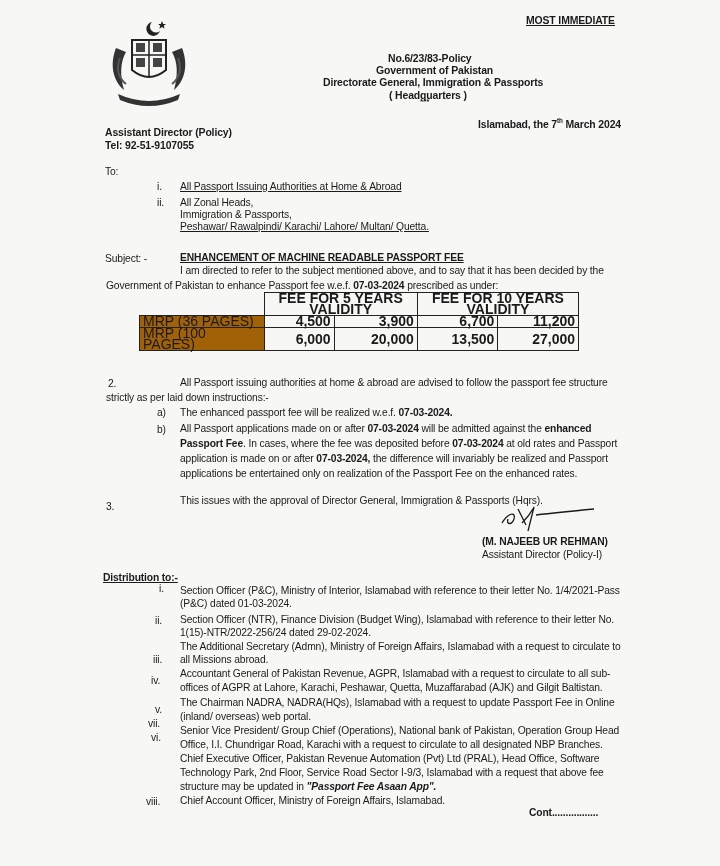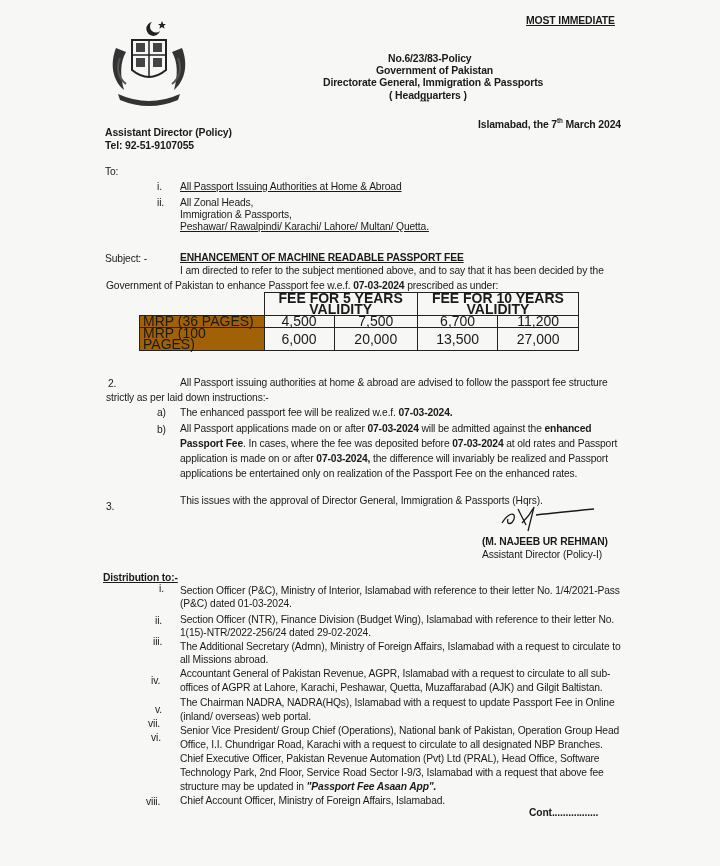--- a/index.html
+++ b/index.html
@@ -5,21 +5,21 @@
   html, body { margin:0; padding:0; }
   body { width:720px; height:866px; background:#e9ebe8; overflow:hidden; font-family:"Liberation Sans", sans-serif; color:#1a1a1a; }
   .page { position:absolute; left:0; top:0; width:720px; height:866px; background:#f7f8f6; }
   .abs { position:absolute; white-space:nowrap; }
   .b { font-weight:bold; }
   .u { text-decoration:underline; }
   .t { font-size:11.2px; letter-spacing:-0.15px; transform:scaleX(0.92); transform-origin:left top; }
   .th { font-size:11.6px; letter-spacing:-0.15px; transform:scaleX(0.9); transform-origin:left top; }
   table.fee { position:absolute; left:139px; top:292px; width:440px; border-collapse:collapse; font-size:14px; }
   table.fee td { border:1px solid #222; padding:0 3px; height:11px; line-height:11px; }
-  table.fee td.num { text-align:center; }
+  table.fee td.num { text-align:right;font-weight:bold; }
   table.fee td.hdr { font-weight:bold; text-align:center; }
   table.fee td.rl { font-weight:normal; background:#a16207; }
   table.fee td.blank { border-left:none; border-top:none; }
   .emblem { position:absolute; left:108px; top:18px; width:82px; height:90px; }
 </style>
 </head>
 <body>
 
 <div class="page">
 
@@ -67,21 +67,21 @@
   <table class="fee">
     <tbody>
         <tr>
       <td class="blank" style="border:none;width:118px;"></td>
       <td class="hdr" colspan="2">FEE FOR 5 YEARS VALIDITY</td>
       <td class="hdr" colspan="2">FEE FOR 10 YEARS VALIDITY</td>
     </tr>
     <tr>
       <td class="rl">MRP (36 PAGES)</td>
       <td class="num">4,500</td>
-      <td class="num">7,500</td>
+      <td class="num">3,900</td>
       <td class="num">6,700</td>
       <td class="num">11,200</td>
     </tr>
     <tr>
       <td class="rl">MRP (100 PAGES)</td>
       <td class="num">6,000</td>
       <td class="num">20,000</td>
       <td class="num">13,500</td>
       <td class="num">27,000</td>
     </tr>
@@ -111,21 +111,21 @@
   <div class="abs t b u" style="left:103px;top:571px;">Distribution to:-</div>
 
   <div class="abs t" style="left:159px;top:582px;">i.</div>
   <div class="abs t" style="left:180px;top:584px;">Section Officer (P&amp;C), Ministry of Interior, Islamabad with reference to their letter No. 1/4/2021-Pass</div>
   <div class="abs t" style="left:180px;top:597px;">(P&amp;C) dated 01-03-2024.</div>
 
   <div class="abs t" style="left:155px;top:614px;">ii.</div>
   <div class="abs t" style="left:180px;top:613px;">Section Officer (NTR), Finance Division (Budget Wing), Islamabad with reference to their letter No.</div>
   <div class="abs t" style="left:180px;top:626px;">1(15)-NTR/2022-256/24 dated 29-02-2024.</div>
 
-  <div class="abs t" style="left:153px;top:635px;text-align:center;">iii.</div>
+  <div class="abs t" style="left:153px;top:653px;text-align:center;">iii.</div>
   <div class="abs t" style="left:180px;top:640px;">The Additional Secretary (Admn), Ministry of Foreign Affairs, Islamabad with a request to circulate to</div>
   <div class="abs t" style="left:180px;top:653px;">all Missions abroad.</div>
 
   <div class="abs t" style="left:151px;top:674px;">iv.</div>
   <div class="abs t" style="left:180px;top:667px;">Accountant General of Pakistan Revenue, AGPR, Islamabad with a request to circulate to all sub-</div>
   <div class="abs t" style="left:180px;top:681px;">offices of AGPR at Lahore, Karachi, Peshawar, Quetta, Muzaffarabad (AJK) and Gilgit Baltistan.</div>
 
   <div class="abs t" style="left:155px;top:703px;">v.</div>
   <div class="abs t" style="left:180px;top:696px;">The Chairman NADRA, NADRA(HQs), Islamabad with a request to update Passport Fee in Online</div>
   <div class="abs t" style="left:180px;top:710px;">(inland/ overseas) web portal.</div>

